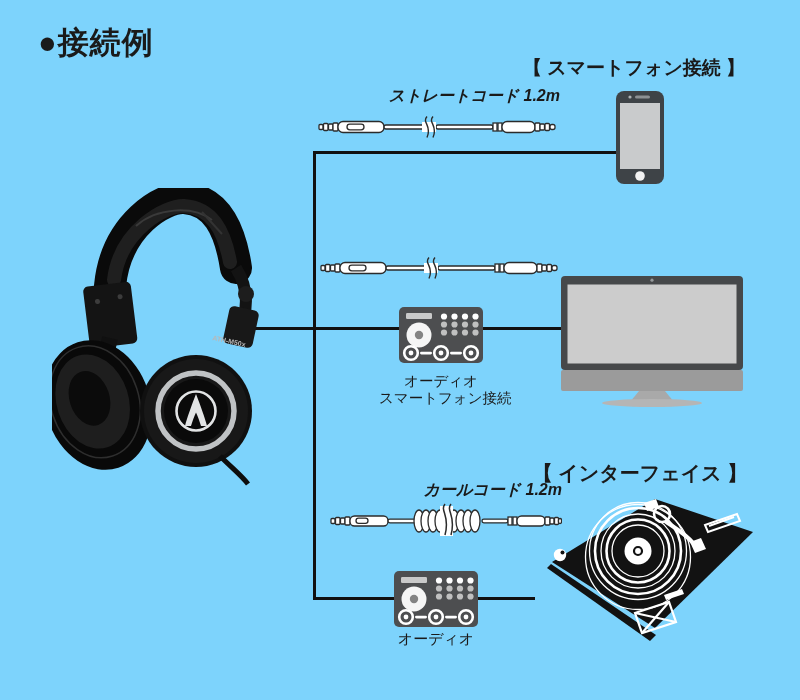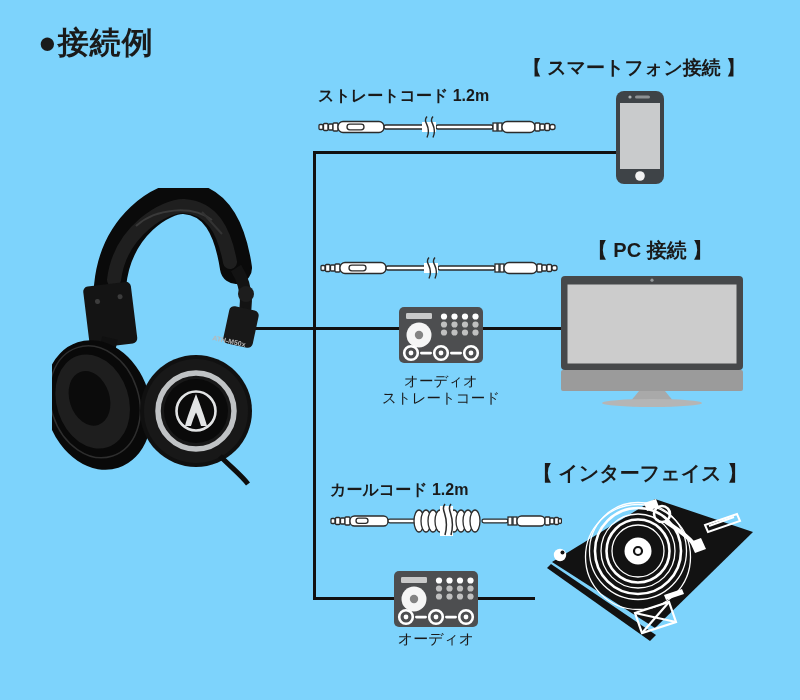--- a/index.html
+++ b/index.html
@@ -7,21 +7,21 @@
     --screen-gray:#c9cbcc; --monitor-bezel:#46484a; --monitor-chin:#9b9b9b;
     --monitor-stand:#a9a9a9; --device-black:#121212; --cable-stroke:#2b2b2b;
   }
   html,body{margin:0;padding:0;background:#ffffff;}
   body{font-family:"Liberation Sans","DejaVu Sans",sans-serif;color:var(--text);}
   .stage{position:relative;width:800px;height:700px;background:#7dd3fc;overflow:hidden;}
   .abs{position:absolute;}
   .hline,.vline{position:absolute;background:var(--line);}
   .page-title{position:absolute;font-size:31px;font-weight:bold;letter-spacing:1px;color:var(--text);white-space:nowrap;}
   .sec-heading{position:absolute;font-weight:bold;text-align:center;color:var(--text);white-space:nowrap;}
-  .cable-label{position:absolute;font-size:16px;font-weight:bold;text-align:left;color:var(--text);white-space:nowrap;}
+  .cable-label{position:absolute;font-size:16px;font-weight:bold;text-align:right;color:var(--text);white-space:nowrap;font-style:italic;}
   .dev-label{position:absolute;font-weight:normal;text-align:center;color:var(--text);line-height:1.18;white-space:nowrap;}
   svg{display:block;}
   .plate{fill:var(--device-black);}
   .icbody{fill:var(--icon-gray);}
 </style>
 </head>
 <body>
 
 <div class="stage">
 
@@ -102,21 +102,20 @@
   </svg>
 
   <svg class="abs" style="left:615px;top:90px;" width="50" height="95" viewBox="0 0 50 95">
     <rect x="1" y="1" width="48" height="93" rx="8" style="fill:var(--phone-body)"></rect>
     <rect x="5" y="13" width="40" height="66" style="fill:var(--screen-gray)"></rect>
     <circle cx="15" cy="7" r="1.6" fill="#aeb2b4"></circle>
     <rect x="20" y="5.4" width="15" height="3.2" rx="1.6" fill="#8d9194"></rect>
     <circle cx="25" cy="86" r="4.8" fill="#f2f2f2"></circle>
   </svg>
 
-  <div class="sec-heading" style="left:550px;top:237px;width:200px;font-size:20px;">【 PC 接続 】</div>
 
   <svg class="abs" style="left:320px;top:255px;" width="242" height="26" viewBox="0 0 242 26">
     <g fill="#ffffff" stroke="#2b2b2b" stroke-width="1.3">
       <rect x="1" y="10.5" width="4" height="5" rx="1"></rect>
         <rect x="5.5" y="9.5" width="4.5" height="7" rx="1"></rect>
         <rect x="10.5" y="10" width="4.5" height="6" rx="1"></rect>
       <rect x="15" y="9" width="5" height="8" rx="1"></rect>
       <rect x="20" y="7.5" width="46" height="11" rx="5"></rect>
       <rect x="29" y="10.2" width="17" height="5.6" rx="2.8"></rect>
       <rect x="66" y="11" width="40" height="4" rx="2"></rect>
@@ -165,21 +164,21 @@
     <g fill="#ffffff">
       <circle cx="12" cy="46" r="2.4"></circle>
         <circle cx="42" cy="46" r="2.4"></circle>
         <circle cx="72" cy="46" r="2.4"></circle>
       <rect x="21" y="44.7" width="12" height="2.8" rx="1.4"></rect>
         <rect x="51" y="44.7" width="12" height="2.8" rx="1.4"></rect>
     </g>
   </svg>
   <div class="dev-label" style="left:379px;top:373px;width:124px;font-size:14.5px;">
     <div>オーディオ</div>
-    <div>ストレートコード</div>
+    <div>スマートフォン接続</div>
   </div>
 
   <svg class="abs" style="left:561px;top:276px;" width="182" height="132" viewBox="0 0 182 132">
     <rect x="0" y="0" width="182" height="94" rx="4" style="fill:var(--monitor-bezel)"></rect>
     <rect x="6.5" y="8.5" width="169" height="79" fill="#cccccc"></rect>
     <circle cx="91" cy="4.2" r="1.6" fill="#95999b"></circle>
     <rect x="0" y="94" width="182" height="21" rx="2" style="fill:var(--monitor-chin)"></rect>
     <polygon points="78,115 104,115 113,126 69,126" style="fill:var(--monitor-stand)"></polygon>
     <ellipse cx="91" cy="127" rx="50" ry="4" fill="#b5b5b5"></ellipse>
   </svg>

